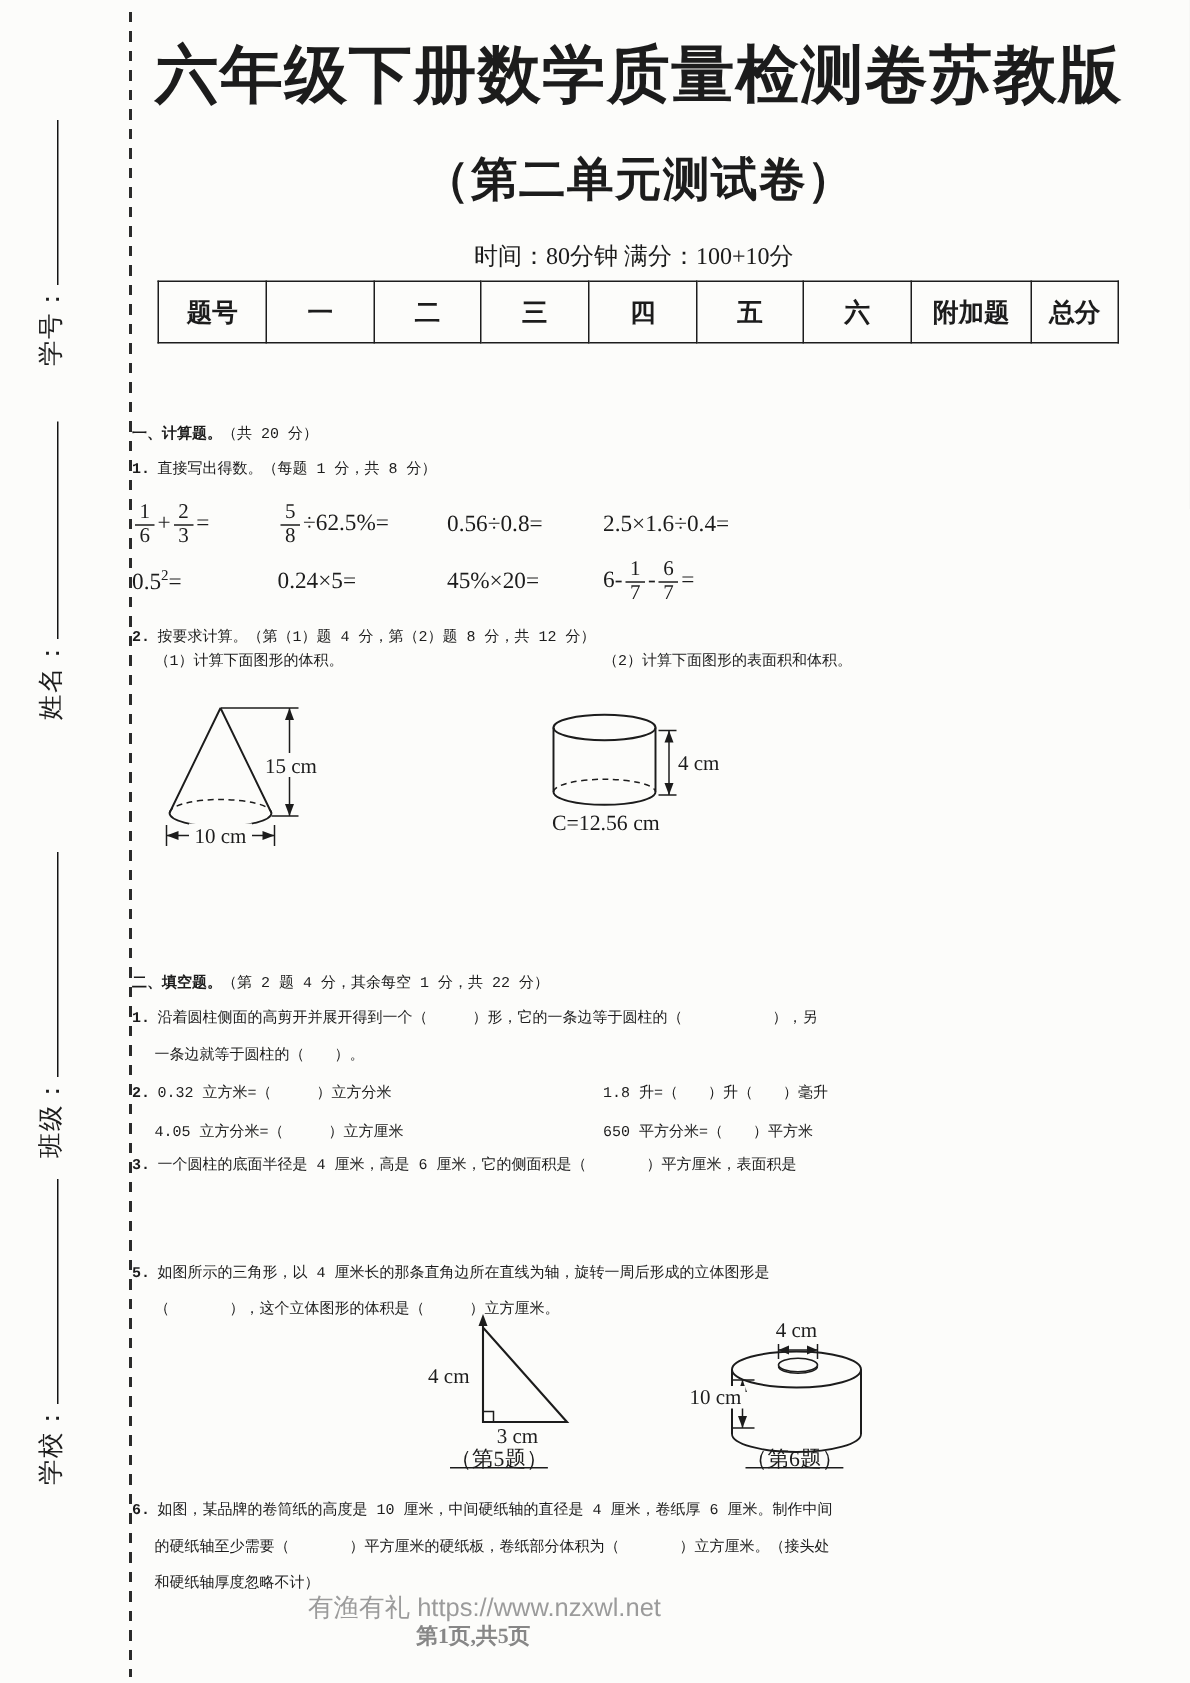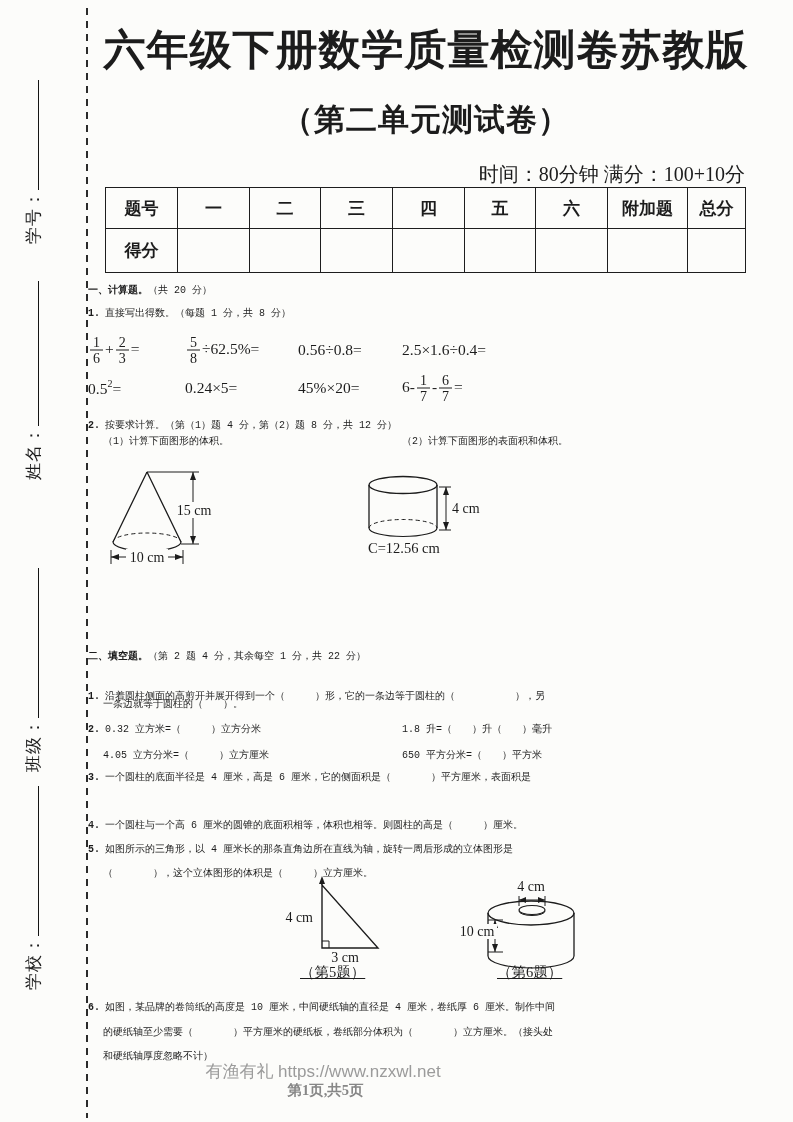--- a/index.html
+++ b/index.html
@@ -22,21 +22,21 @@
   .side-line{display:inline-block; border-bottom:1.6px solid #141414; height:14px; vertical-align:baseline;}
   .si-1{top:244px;} .si-1 .side-line{width:110px;}
   .si-2{top:480px;} .si-2 .side-line{width:145px;}
   .si-3{top:772px;} .si-3 .side-line{width:150px;}
   .si-4{top:990px;} .si-4 .side-line{width:150px;}
 
   .title{position:absolute; left:96px; top:22px; width:660px; text-align:center;
          font-size:42px; font-weight:600; letter-spacing:1px;}
   .subtitle{position:absolute; left:96px; top:99px; width:660px; text-align:center;
             font-size:31px; font-weight:600; letter-spacing:1px;}
-  .info{position:absolute; left:100px; top:161px; width:645px; text-align:right; font-size:20px;}
+  .info{position:absolute; left:100px; top:161px; width:645px; text-align:center; font-size:16px;}
 
   table.score{
     position:absolute; left:105px; top:187px; width:640px;
     border-collapse:collapse; table-layout:fixed; font-size:17px;
   }
   table.score td{
     border:1.6px solid #1d1d1d; text-align:center; height:40px;
     font-weight:600; padding:0; overflow:hidden;
   }
   table.score tr.vals td{height:43px;}
@@ -56,21 +56,21 @@
   .frac .fd{padding:0 3px;}
   sup{font-size:10px;}
 
   .fig{position:absolute;}
   .fig-caption{position:absolute; font-size:14.5px;text-decoration:underline;}
   svg text{font-family:"Liberation Serif","DejaVu Serif",serif; fill:#1c1c1c;}
 
   .footer-brand{position:absolute; left:0; top:1060px; width:646px; text-align:center;
     font-family:"Liberation Sans","DejaVu Sans",sans-serif; font-size:17px; color:#9b9b9b;}
   .footer-page{position:absolute; left:0; top:1081px; width:631px; text-align:center;
-    font-size:14.5px; color:#878787; font-weight:600;padding-left:10px;}
+    font-size:14.5px; color:#878787; font-weight:600;}
 </style>
 </head>
 <body>
 
 <div class="page">
 
   <div class="margin-rule"></div>
 
   <div class="side-item si-1">
     <span>学号：</span><span class="side-line"></span>
@@ -105,31 +105,20 @@
         <tr id="score-header-row">
       <td>题号</td>
     <td>一</td>
           <td>二</td>
           <td>三</td>
           <td>四</td>
           <td>五</td>
           <td>六</td>
           <td>附加题</td>
           <td>总分</td>
-        </tr>
-    <tr class="vals" id="score-values-row">
-      <td>得分</td>
-    <td></td>
-          <td></td>
-          <td></td>
-          <td></td>
-          <td></td>
-          <td></td>
-          <td></td>
-          <td></td>
         </tr>
   </tbody>
     </table>
 
   <div class="line" style="top:280px">
     <span class="bold">一、</span><span class="bold">计算题。</span><span>（共 20 分）</span>
   </div>
 
   <div class="line" style="top:303px">
     <span class="qno">1.</span><span>直接写出得数。（每题 1 分，共 8 分）</span>
@@ -199,43 +188,40 @@
     <polygon points="77,27 80,19 83,27" fill="#1c1c1c"></polygon>
     <polygon points="77,54 80,62 83,54" fill="#1c1c1c"></polygon>
     <text x="86" y="45" font-size="14">4 cm</text>
     <text x="2" y="85" font-size="14.5">C=12.56 cm</text>
   </svg>
 
   <div class="line" style="top:646px">
     <span class="bold">二、</span><span class="bold">填空题。</span><span>（第 2 题 4 分，其余每空 1 分，共 22 分）</span>
   </div>
 
-  <div class="line" style="top:686px">
+  <div class="line" style="top:669px">
     <span class="qno">1.</span><span>沿着圆柱侧面的高剪开并展开得到一个（　　　）形，它的一条边等于圆柱的（　　　　　　），另</span>
   </div>
   <div class="line" style="top:694px">
     <span class="indent">一条边就等于圆柱的（　　）。</span>
   </div>
 
   <div class="line" style="top:719px">
     <span class="qno">2.</span><span>0.32 立方米=（　　　）立方分米</span>
     <span class="col2">1.8 升=（　　）升（　　）毫升</span>
   </div>
   <div class="line" style="top:745px">
     <span class="indent">4.05 立方分米=（　　　）立方厘米</span>
     <span class="col2">650 平方分米=（　　）平方米</span>
   </div>
 
   <div class="line" style="top:767px">
     <span class="qno">3.</span><span>一个圆柱的底面半径是 4 厘米，高是 6 厘米，它的侧面积是（　　　　）平方厘米，表面积是</span>
   </div>
 
-  <div class="line" style="top:815px">
-    <span class="qno">4.</span><span>一个圆柱与一个高 6 厘米的圆锥的底面积相等，体积也相等。则圆柱的高是（　　　）厘米。</span>
-  </div>
 
   <div class="line" style="top:839px">
     <span class="qno">5.</span><span>如图所示的三角形，以 4 厘米长的那条直角边所在直线为轴，旋转一周后形成的立体图形是</span>
   </div>
   <div class="line" style="top:863px">
     <span class="indent">（　　　　），这个立体图形的体积是（　　　）立方厘米。</span>
   </div>
 
   <svg class="fig" style="left:282px;top:872px" width="110" height="92" viewBox="0 0 110 92">
     <line x1="40" y1="13" x2="40" y2="7" stroke="#1c1c1c" stroke-width="1.2"></line>

